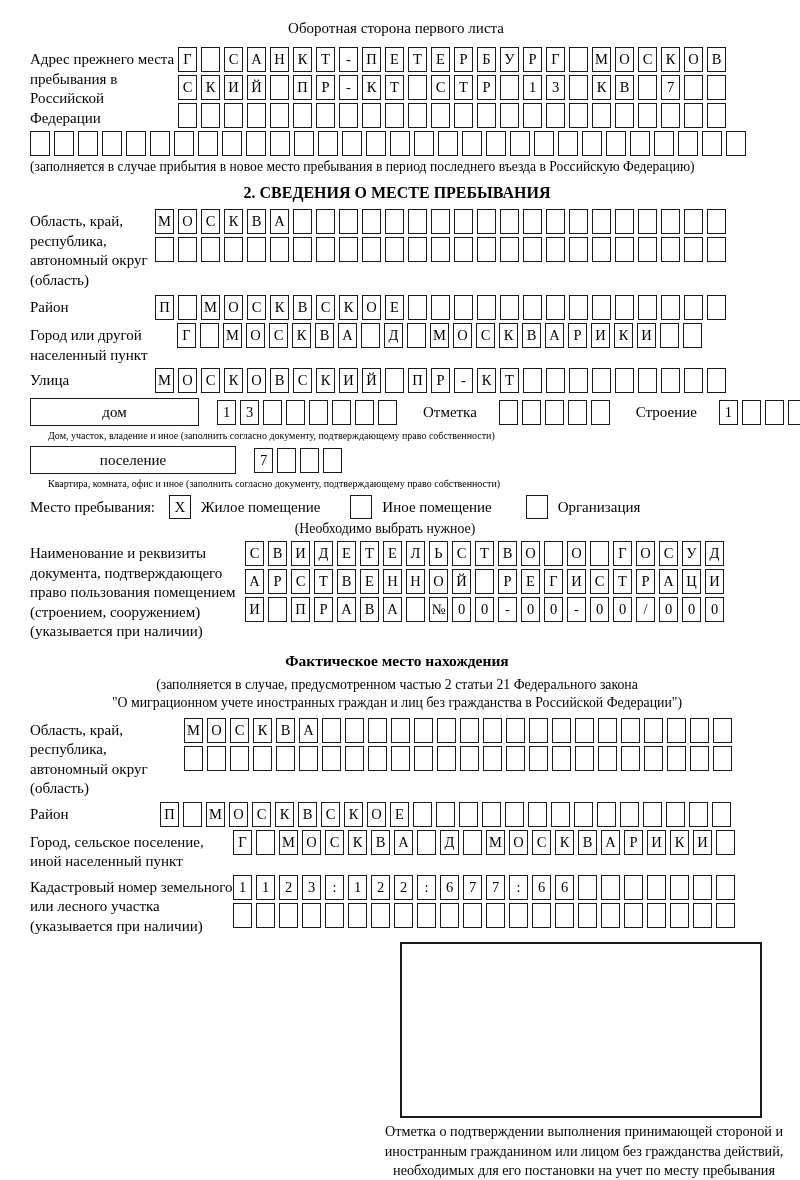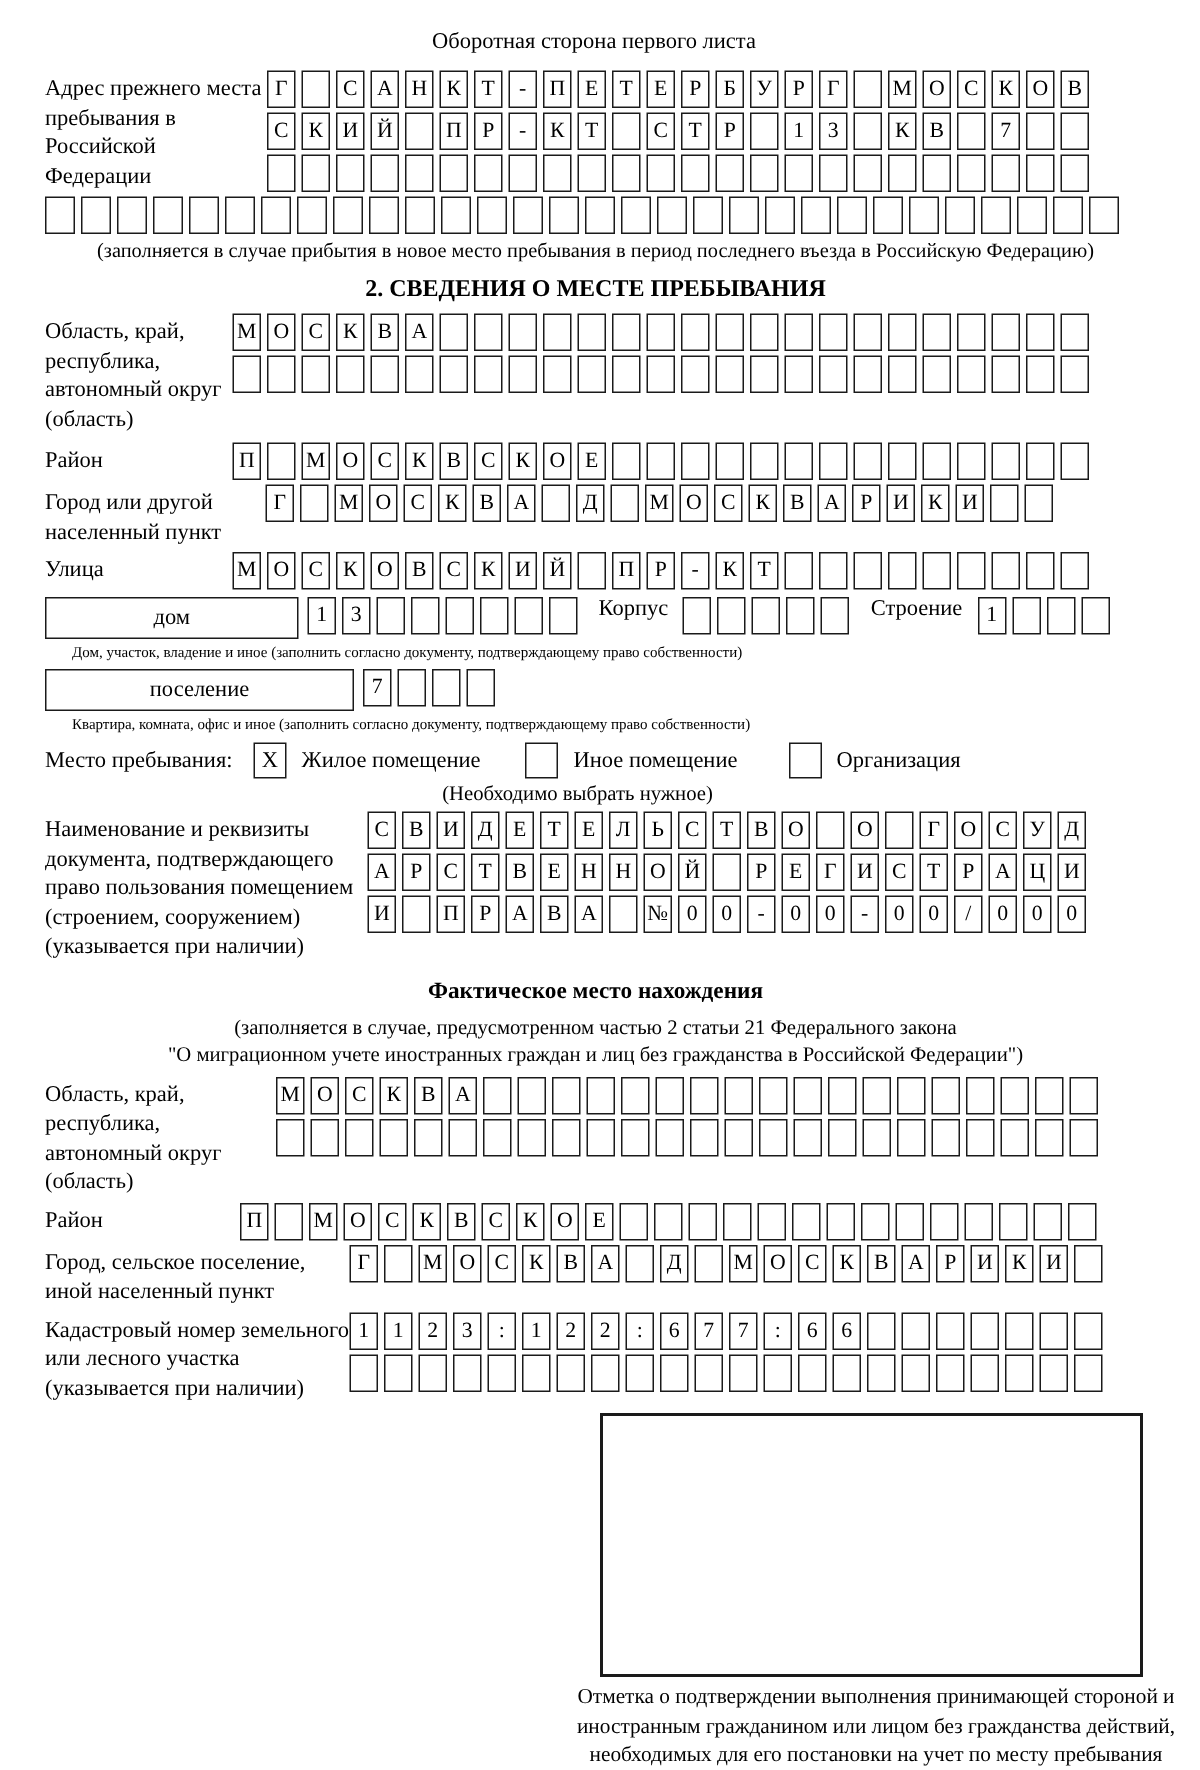--- a/index.html
+++ b/index.html
@@ -9,24 +9,24 @@
   .band{display:flex;align-items:flex-start;}
   .lbl{flex:0 0 auto;font-size:15px;line-height:1.3;padding-top:3px;}
   .w148{width:148px;} .w125{width:125px;} .w147{width:147px;} .w215{width:215px;}
   .w154{width:154px;} .w130{width:130px;} .w203{width:203px;}
   .rows{display:flex;flex-direction:column;gap:3px;}
   .boxrow{display:flex;gap:4px;}
   .cbox{width:17px;height:23px;border:1.6px solid #1a1a1a;font-size:14.5px;line-height:23px;text-align:center;flex:0 0 auto;background:#fff;}
   .fullrow{margin-top:3px;}
   .fullrow .cbox{width:18px;}
   .note{font-size:13.6px;margin-top:3px;}
-  .center{text-align:center;}
+  .center{}
   .sec-title{font-weight:bold;font-size:16px;text-align:center;margin:9px 0 7px 0;}
   .mt3{margin-top:3px;} .mt5{margin-top:5px;}
-  .houseline{display:flex;margin-top:5px;gap:6px;}
+  .houseline{display:flex;align-items:center;margin-top:5px;gap:18px;}
   .widebox{height:26px;border:1.6px solid #1a1a1a;font-size:15px;line-height:26px;text-align:center;flex:0 0 auto;background:#fff;}
   .wb167{width:167px;} .wb204{width:204px;}
   .inline-lbl{font-size:15px;margin:0 4px 0 8px;}
   .leftnote{font-size:10px;margin:4px 0 2px 18px;}
   .stayline{display:flex;align-items:center;margin-top:6px;font-size:15px;}
   .checkbox{display:inline-block;width:20px;height:22px;border:1.7px solid #1a1a1a;text-align:center;font-size:15px;line-height:22px;background:#fff;}
   .gap14{margin-left:14px;} .gap10{margin-left:10px;} .gap30{margin-left:30px;} .gap34{margin-left:34px;}
   .staynote{margin:2px 0 4px 190px;width:330px;text-align:center;font-size:13.8px;}
   .sub-title{font-weight:bold;font-size:15.5px;text-align:center;margin:10px 0 6px 0;}
   .subnote{text-align:center;font-size:13.8px;line-height:1.35;}
@@ -316,21 +316,21 @@
     <div class="boxrow">
         <div class="cbox">1</div>
         <div class="cbox">3</div>
         <div class="cbox"></div>
         <div class="cbox"></div>
         <div class="cbox"></div>
         <div class="cbox"></div>
         <div class="cbox"></div>
         <div class="cbox"></div>
       </div>
-    <span class="inline-lbl">Корпус</span>
+    <span class="inline-lbl">Отметка</span>
     <div class="boxrow">
         <div class="cbox"></div>
         <div class="cbox"></div>
         <div class="cbox"></div>
         <div class="cbox"></div>
         <div class="cbox"></div>
       </div>
     <span class="inline-lbl">Строение</span>
     <div class="boxrow">
         <div class="cbox">1</div>

